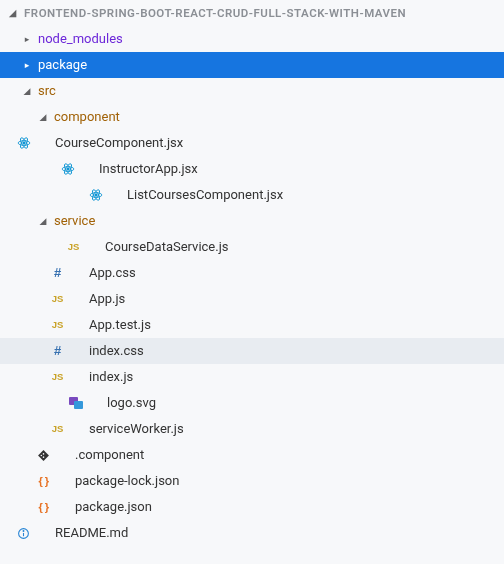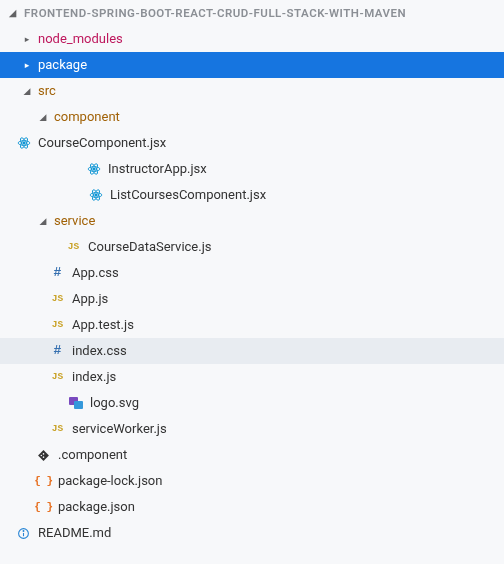--- a/index.html
+++ b/index.html
@@ -53,24 +53,24 @@
     }
     .row .chevron.empty {
       visibility: hidden;
     }
     .icon {
       width: 15px;
       height: 15px;
       display: inline-flex;
       align-items: center;
       justify-content: center;
-      margin-right: 7px;
+      margin-right: 24px;
       font-weight: 600;
       font-size: 9.5px;
-      font-family: Liberation Mono, monospace;
+      font-family: Liberation Sans, sans-serif;
     }
     .icon-react {
       color: #0a93d3;
     }
     .icon-js {
       color: #c9a227;
       font-weight: 700;
     }
     .icon-hash {
       color: #3670b0;
@@ -93,21 +93,21 @@
     .icon-info {
       color: #2684d4;
     }
     .label {
       color: #333;
     }
     .row.folder-src .label {
       color: #a16207;
     }
     .row.folder-muted .label {
-      color: #be185d;
+      color: #6d28d9;
     }
     .row.selected .label {
       color: #fff;
     }
     .row.root .label {
       color: #8b8f95;
     }
     svg.react-icon {
       width: 14px;
       height: 14px;
@@ -149,21 +149,21 @@
       <svg class="react-icon" viewBox="0 0 24 24" fill="none" stroke="#0a93d3" stroke-width="1.5">
         <circle cx="12" cy="12" r="2" fill="#0a93d3"></circle>
         <ellipse cx="12" cy="12" rx="10" ry="4"></ellipse>
         <ellipse cx="12" cy="12" rx="10" ry="4" transform="rotate(60 12 12)"></ellipse>
         <ellipse cx="12" cy="12" rx="10" ry="4" transform="rotate(-60 12 12)"></ellipse>
       </svg>
     </span>
     <span class="label">CourseComponent.jsx</span>
   </div>
 
-  <div class="row" style="padding-left:70px">
+  <div class="row" style="padding-left:44px">
     <span class="chevron empty">▸</span>
     <span class="icon icon-react">
       <svg class="react-icon" viewBox="0 0 24 24" fill="none" stroke="#0a93d3" stroke-width="1.5">
         <circle cx="12" cy="12" r="2" fill="#0a93d3"></circle>
         <ellipse cx="12" cy="12" rx="10" ry="4"></ellipse>
         <ellipse cx="12" cy="12" rx="10" ry="4" transform="rotate(60 12 12)"></ellipse>
         <ellipse cx="12" cy="12" rx="10" ry="4" transform="rotate(-60 12 12)"></ellipse>
       </svg>
     </span>
     <span class="label">InstructorApp.jsx</span>

